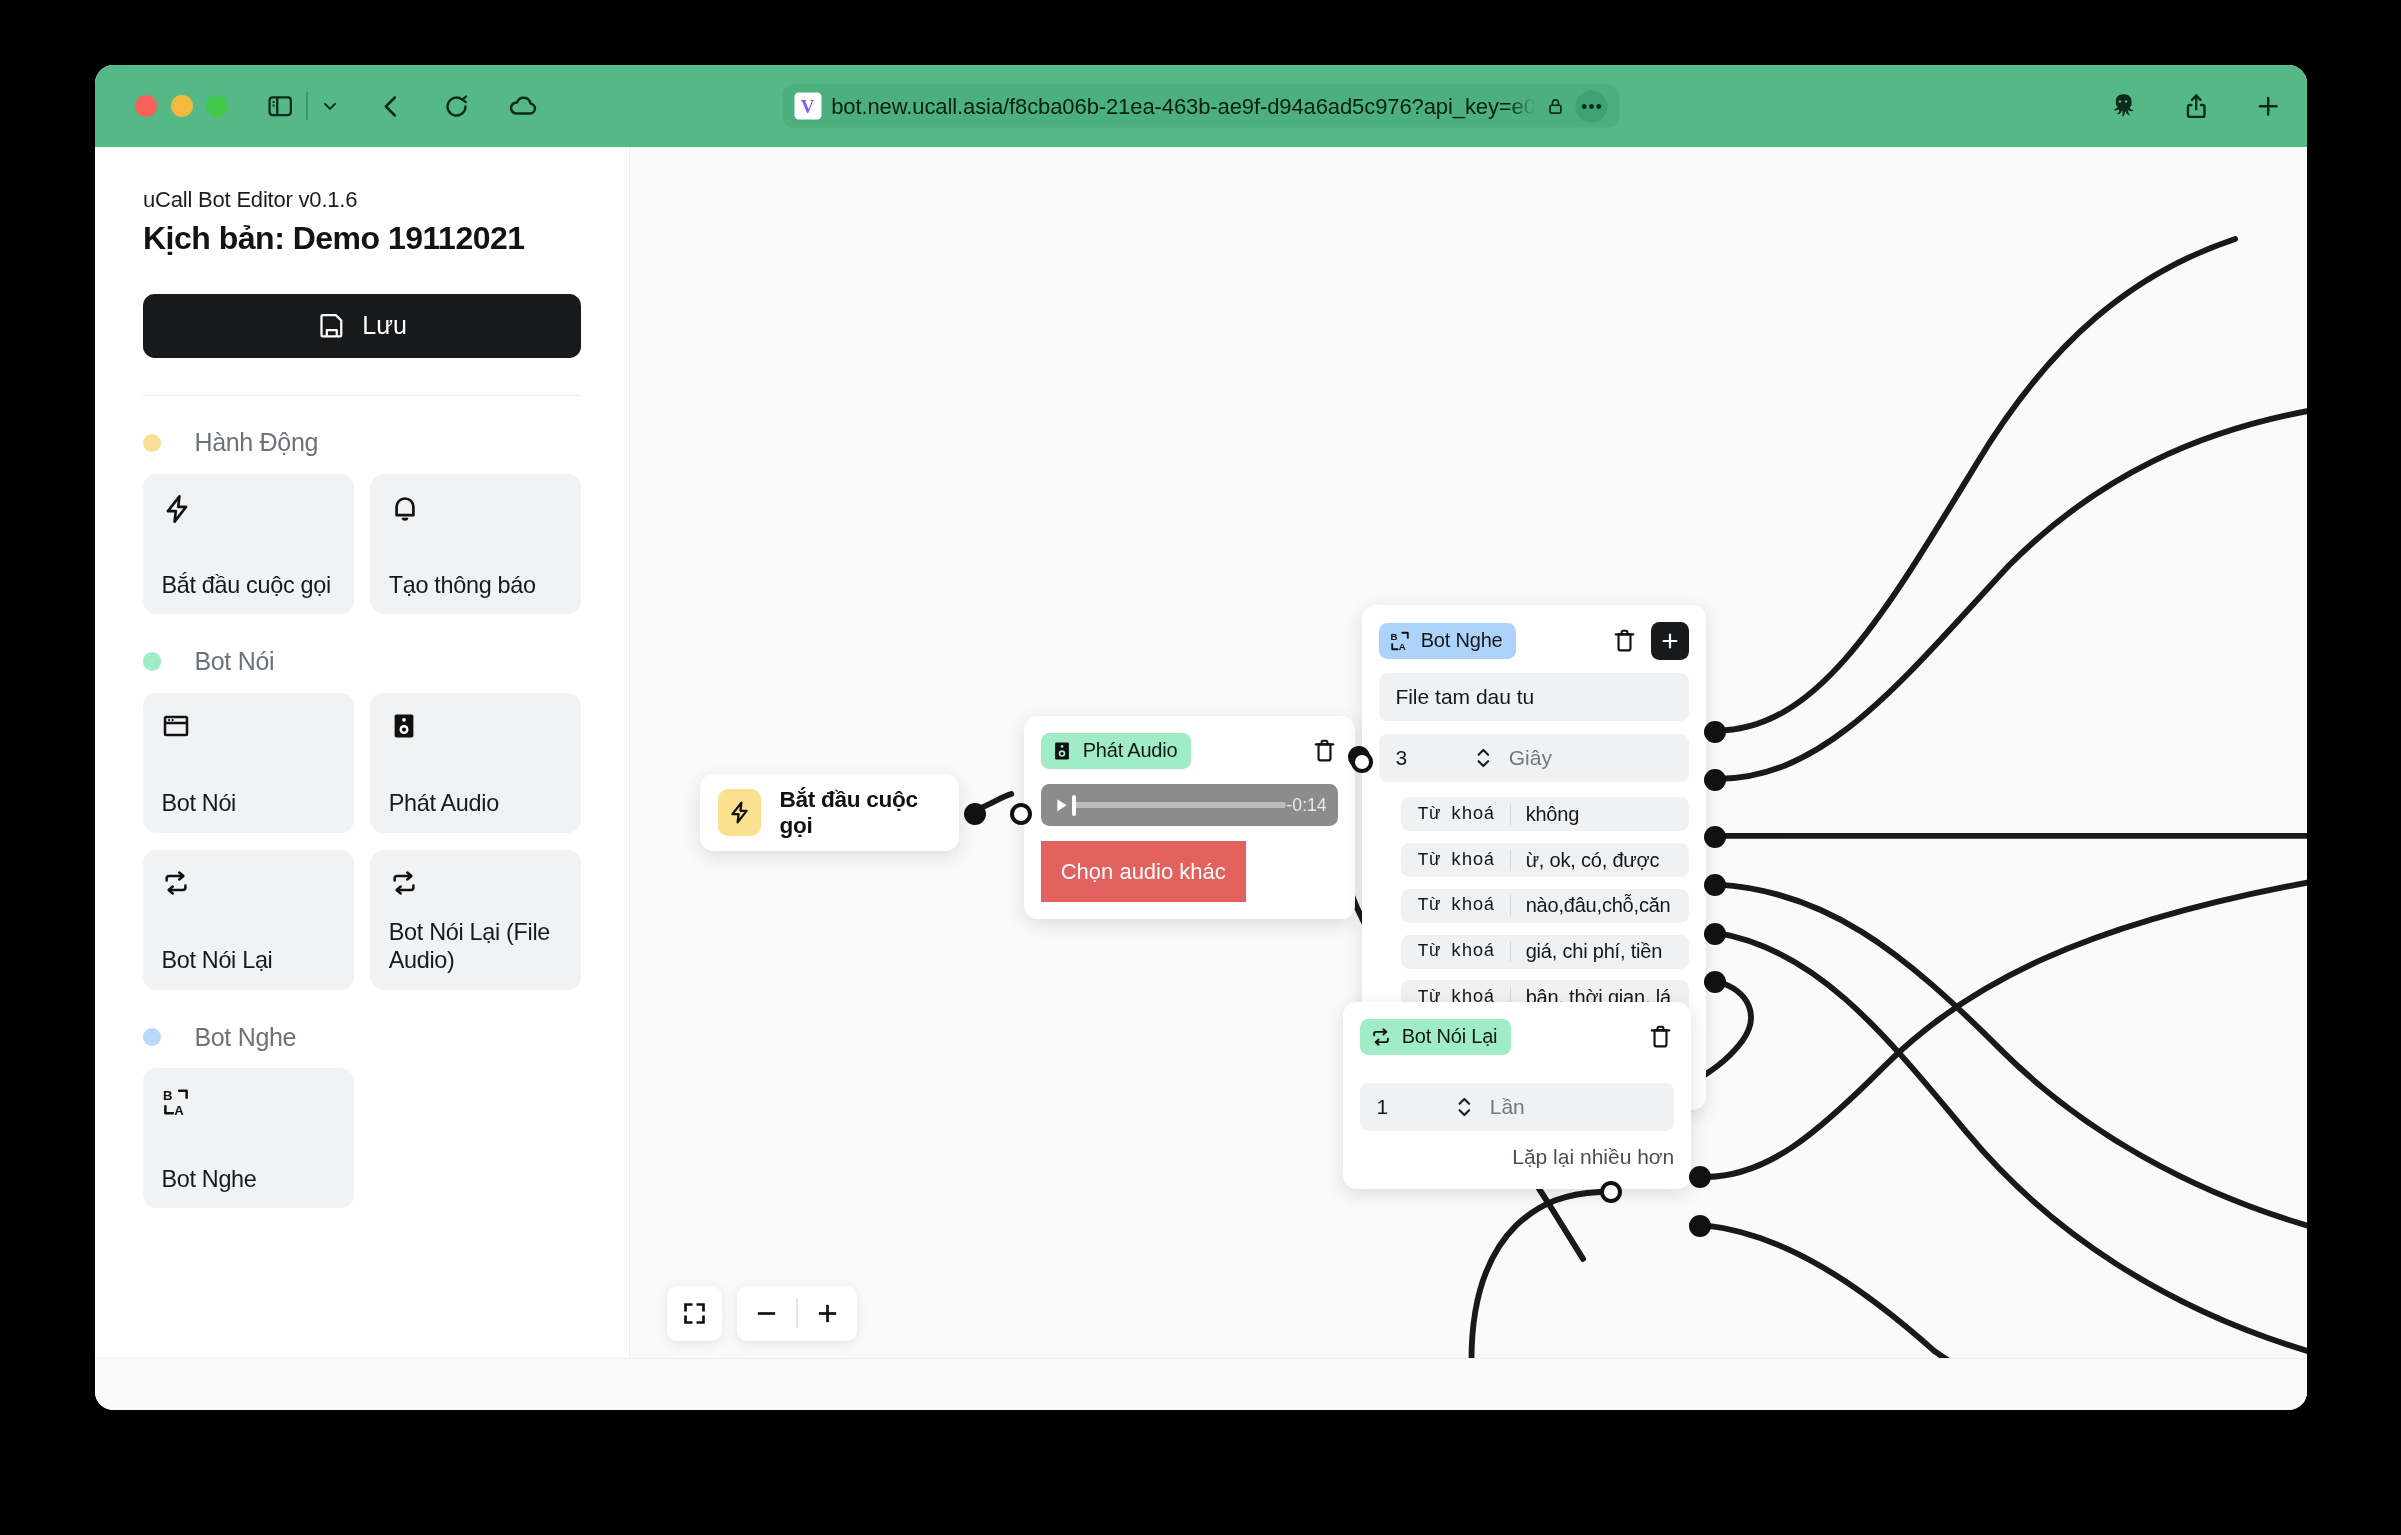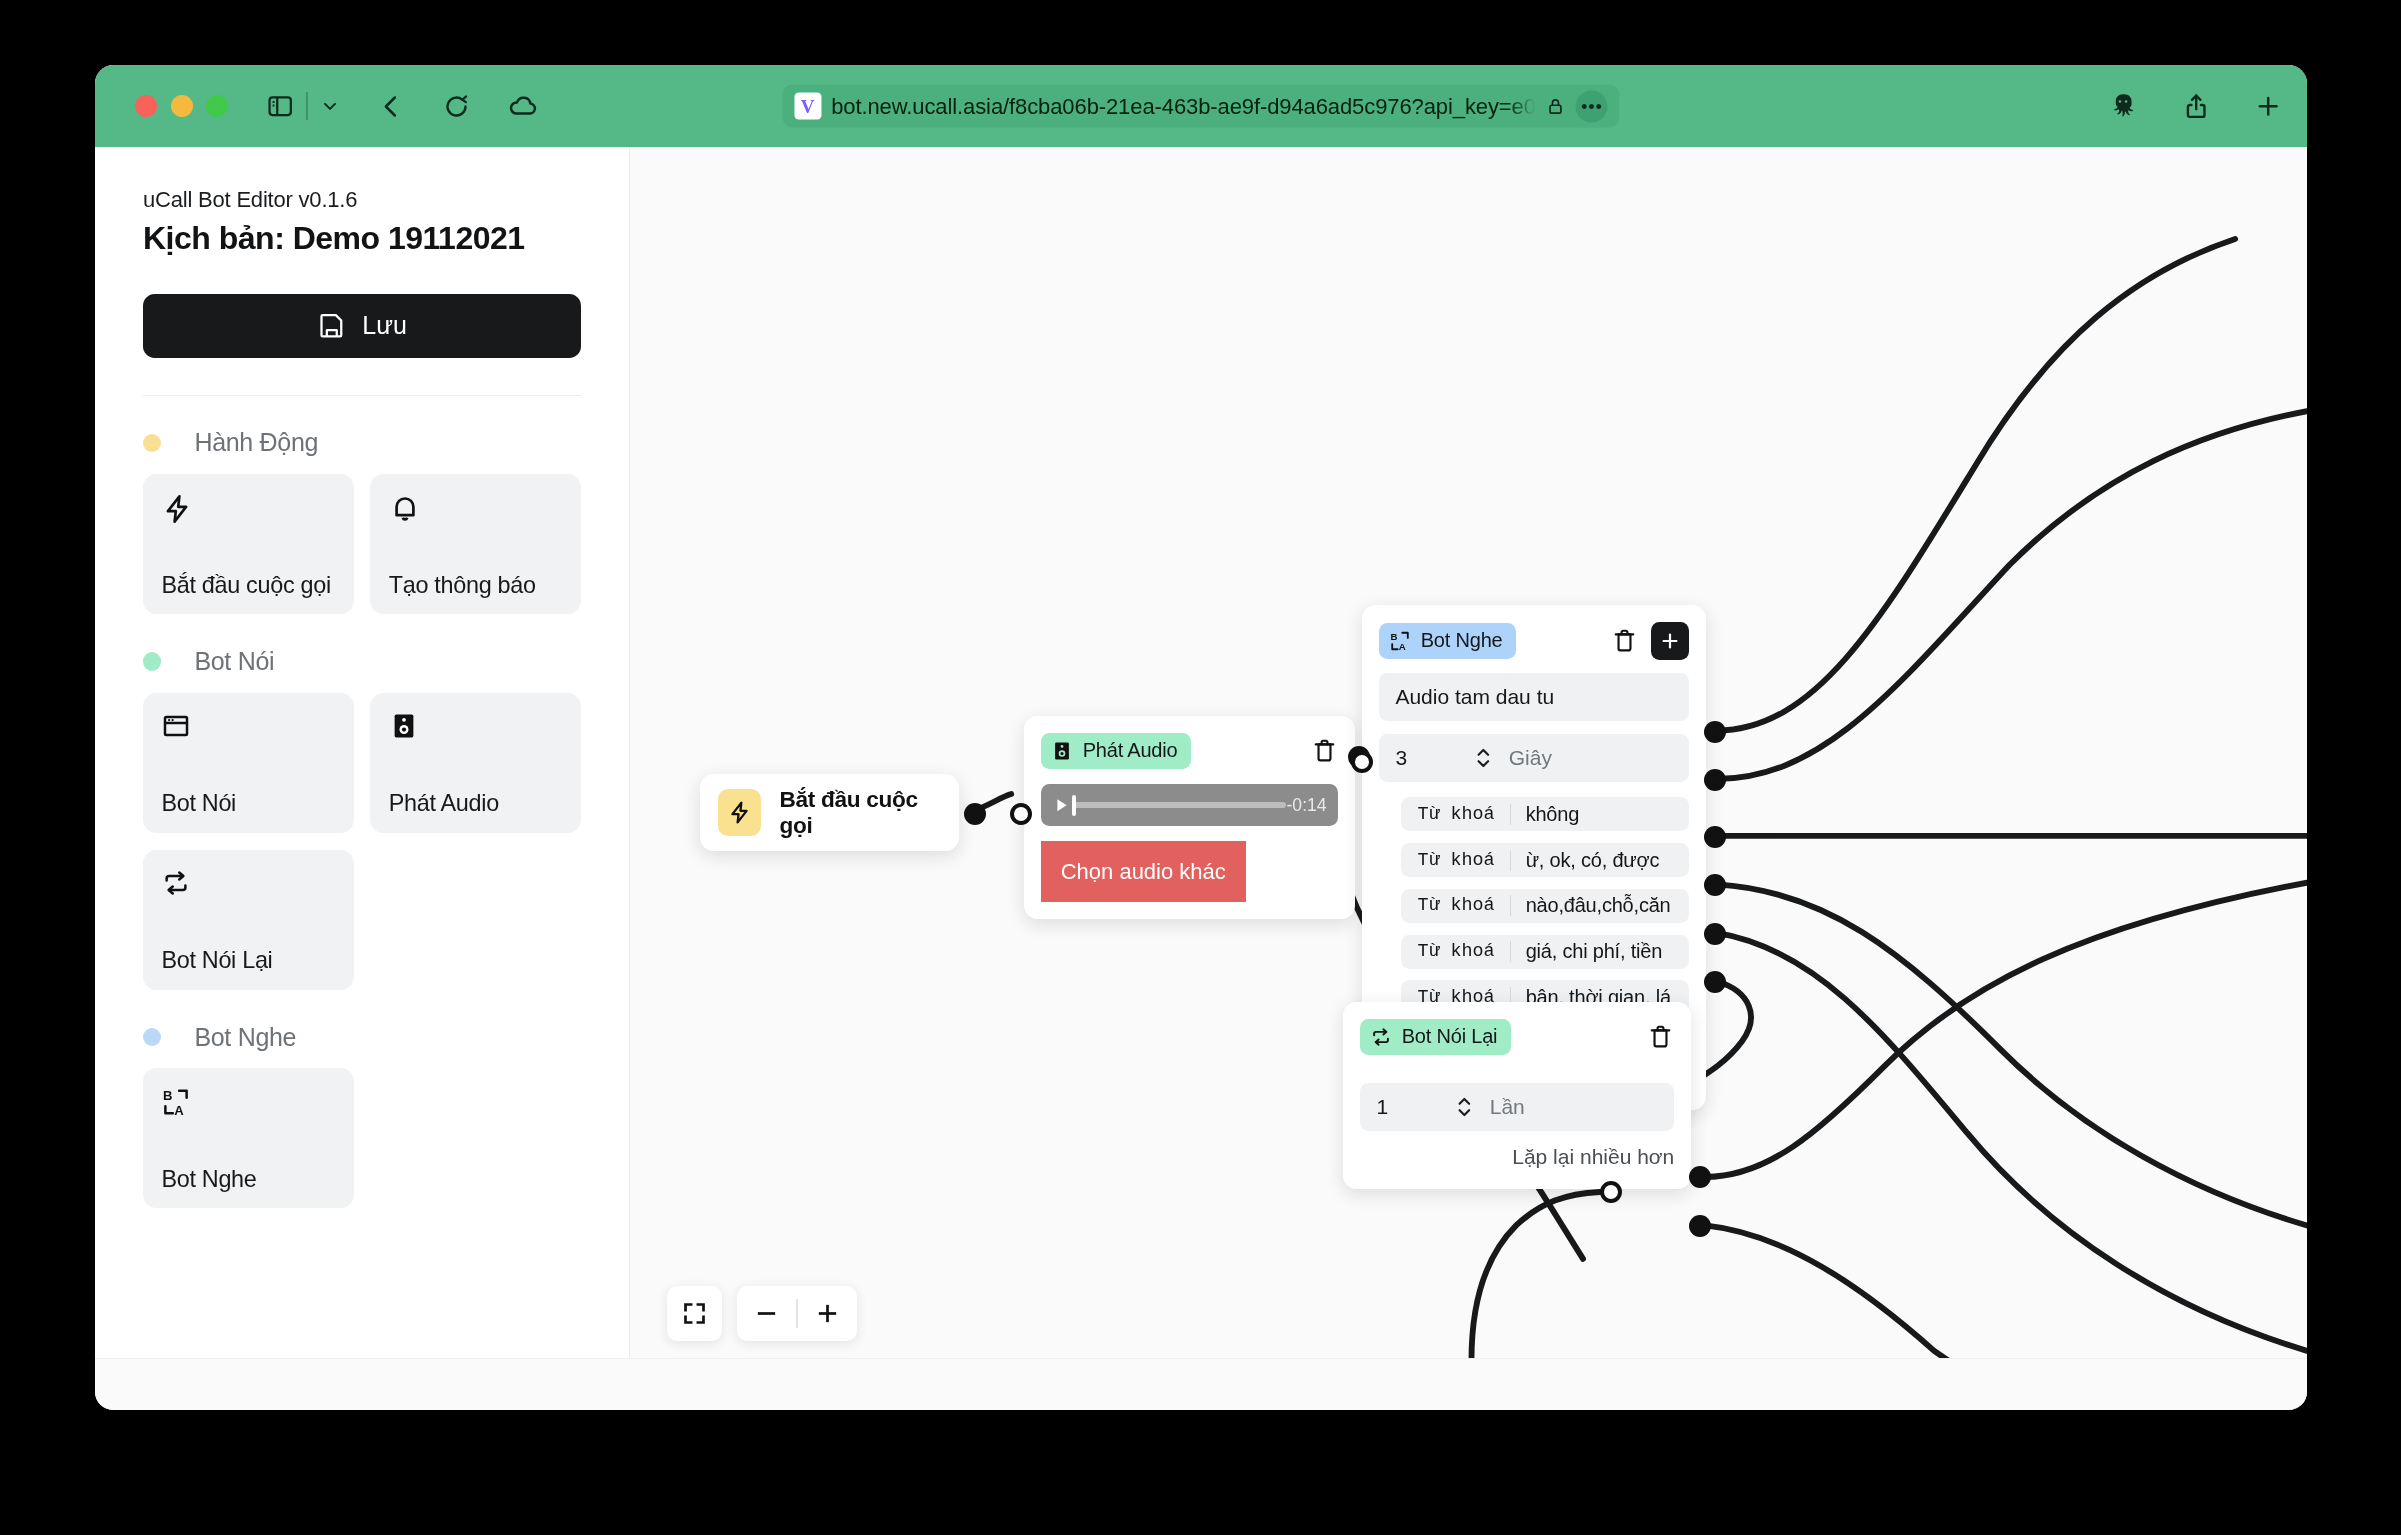--- a/index.html
+++ b/index.html
@@ -466,20 +466,31 @@
           <span class="pc-icon">
             <svg width="30" height="30" viewBox="0 0 24 24" fill="none" stroke="currentColor" stroke-width="2" stroke-linecap="round" stroke-linejoin="round">
               <path d="M4.5 10V8.4a2 2 0 0 1 2-2h11"></path>
                 <polyline points="14.6,3.6 17.9,6.4 14.6,9.2"></polyline>
               <path d="M19.5 14v1.6a2 2 0 0 1-2 2h-11"></path>
                 <polyline points="9.4,20.4 6.1,17.6 9.4,14.8"></polyline>
             </svg>
           </span>
           <span class="pc-label">Bot Nói Lại</span>
         </div>
+        <div class="palette-card">
+          <span class="pc-icon">
+            <svg width="30" height="30" viewBox="0 0 24 24" fill="none" stroke="currentColor" stroke-width="2" stroke-linecap="round" stroke-linejoin="round">
+              <path d="M4.5 10V8.4a2 2 0 0 1 2-2h11"></path>
+                <polyline points="14.6,3.6 17.9,6.4 14.6,9.2"></polyline>
+              <path d="M19.5 14v1.6a2 2 0 0 1-2 2h-11"></path>
+                <polyline points="9.4,20.4 6.1,17.6 9.4,14.8"></polyline>
+            </svg>
+          </span>
+          <span class="pc-label">Bot Nói Lại (File Audio)</span>
+        </div>
       </div>
 
       <div class="section-head">
         <span class="dot" style="background:#bad8f7"></span>
         <span>Bot Nghe</span>
       </div>
       <div class="card-grid">
         <div class="palette-card">
           <span class="pc-icon">
             <svg width="30" height="30" viewBox="0 0 24 24" fill="none" stroke="currentColor" stroke-width="2" stroke-linecap="round" stroke-linejoin="round">
@@ -588,21 +599,21 @@
             </button>
             <button class="plus-btn">
               <svg width="22" height="22" viewBox="0 0 24 24" fill="none" stroke="currentColor" stroke-width="2.4" stroke-linecap="round">
                   <line x1="12" y1="5" x2="12" y2="19"></line>
                   <line x1="5" y1="12" x2="19" y2="12"></line>
                 </svg>
             </button>
           </span>
         </div>
 
-        <div class="field">Audio tam dau tu</div>
+        <div class="field">File tam dau tu</div>
 
         <div class="field spin">
           <span class="spin-val">3</span>
           <span class="spin-arrows">
             <svg width="16.7" height="11" viewBox="0 0 14 9" fill="none" stroke="currentColor" stroke-width="1.8" stroke-linecap="round" stroke-linejoin="round">
                 <polyline points="3,6.4 7,2.4 11,6.4"></polyline>
               </svg>
             <svg width="16.7" height="11" viewBox="0 0 14 9" fill="none" stroke="currentColor" stroke-width="1.8" stroke-linecap="round" stroke-linejoin="round">
                 <polyline points="3,2.6 7,6.6 11,2.6"></polyline>
               </svg>

